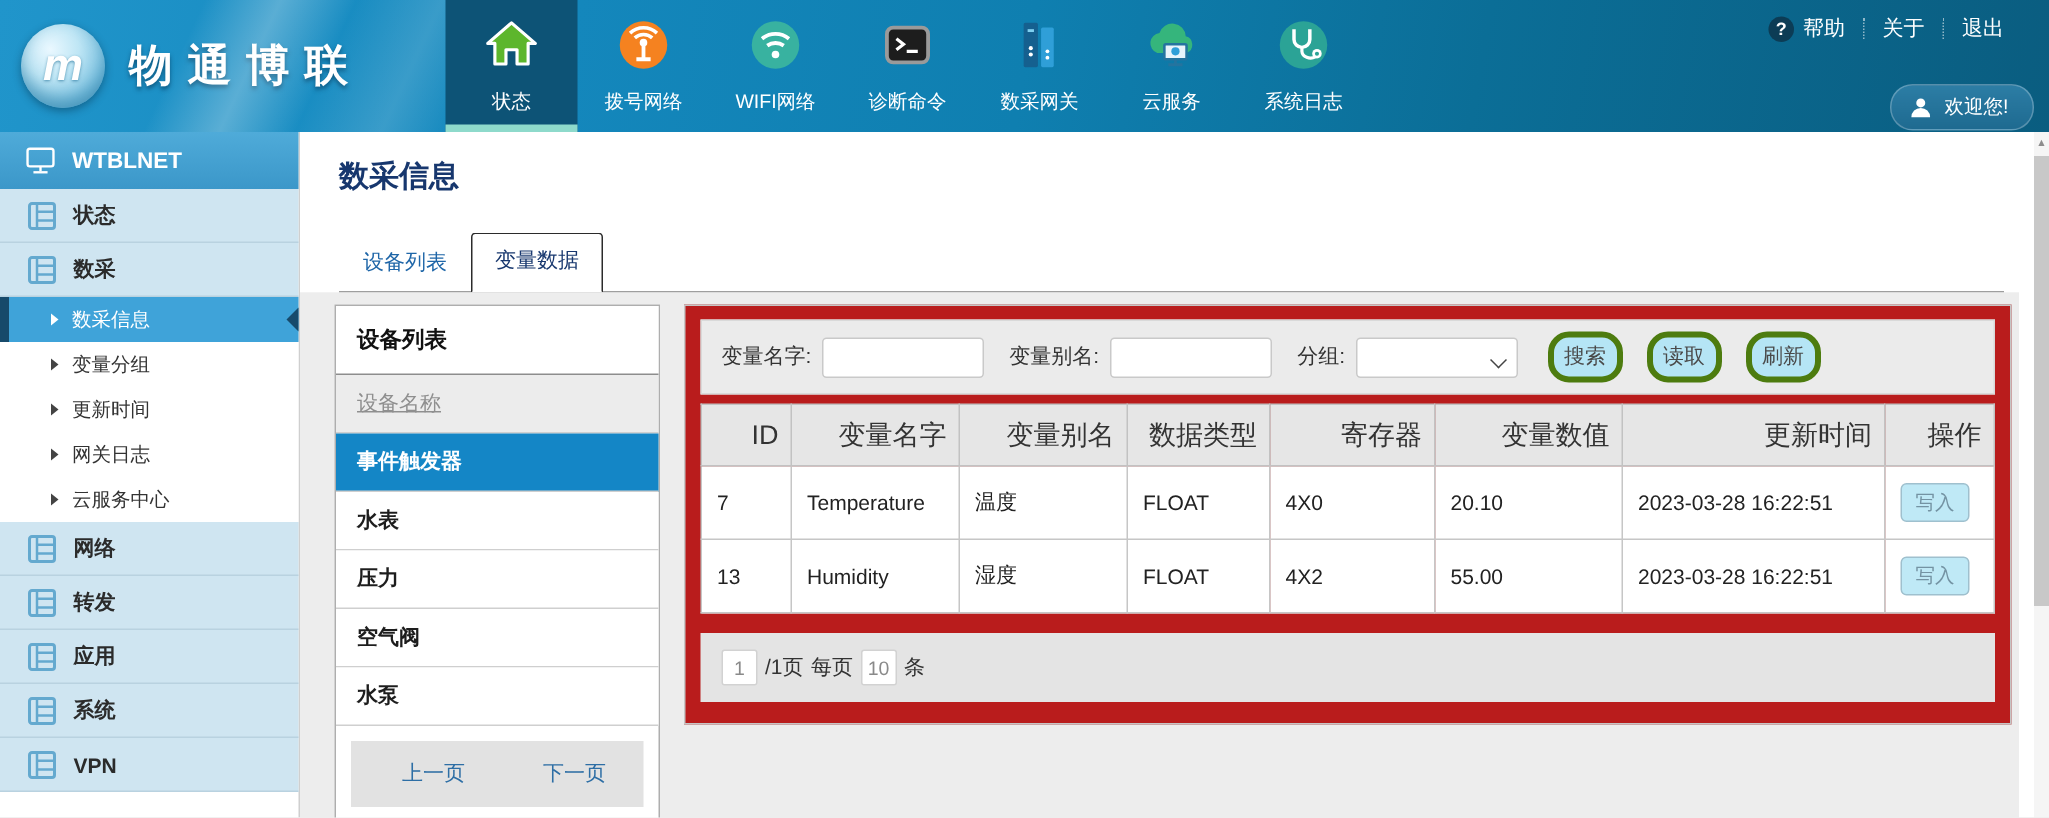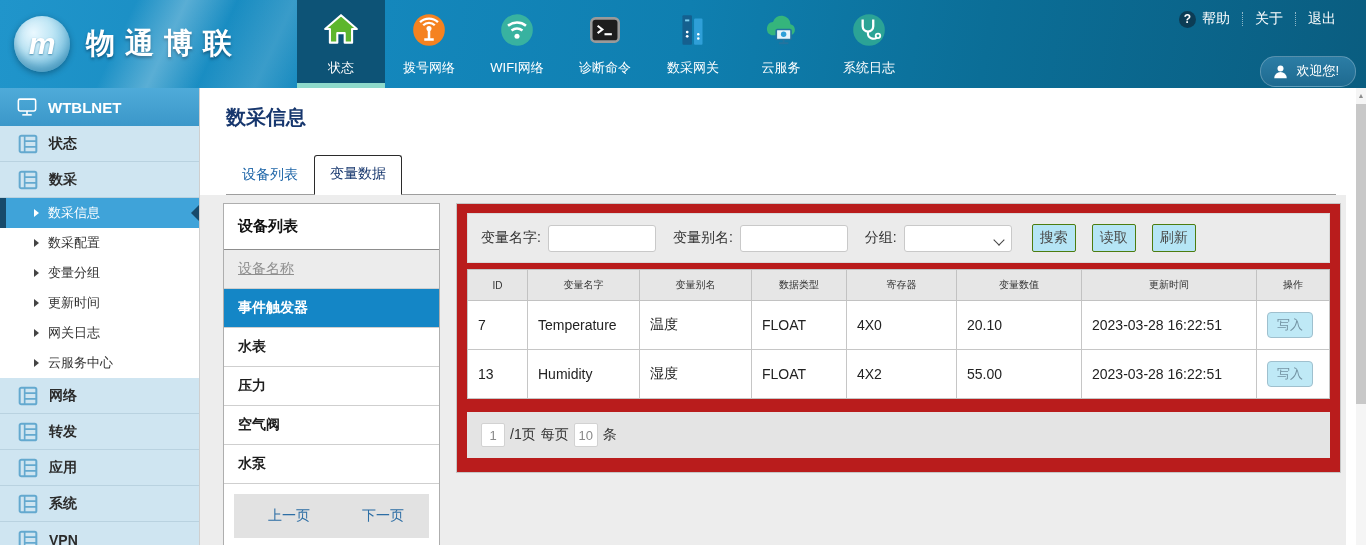--- a/index.html
+++ b/index.html
@@ -78,26 +78,26 @@
   
   .data-panel { width:885px; flex:none; margin-left:16px; background:#b91c1c; border:1px solid #c6c6c6; padding:9px 10px 14px 10px; }
   .search-bar { background:#ebebeb; border:1px solid #d9d9d9; height:50px; display:flex; align-items:center; padding:0 13px; }
   .search-bar label { font-size:14px; color:#333; white-space:nowrap; }
   .search-bar input[type=text] { width:108px; height:27px; border:1px solid #c9c9c9; border-radius:3px; background:#fff;
     margin:0 17px 0 7px; padding:0 6px; font-size:13px; }
   .fake-select { width:108px; height:27px; border:1px solid #c9c9c9; border-radius:3px; background:#fff;
     margin:0 20px 0 7px; position:relative; cursor:pointer; }
   .fake-select::after { content:""; position:absolute; right:8px; top:10px; border-left:1.5px solid #444; border-bottom:1.5px solid #444;
     width:7px; height:7px; transform:rotate(-45deg); }
-  .sbtn { background:#b5e5f5; border:1px solid #4d7c0f; border-radius:2px; color:#4a4a4a; font-size:14px;
+  .sbtn { background:#b5e5f5; border:4px solid #4d7c0f; border-radius:14px; color:#4a4a4a; font-size:14px;
     padding:4px 7px; margin-right:16px; cursor:pointer; }
 
   table.vars { width:100%; border-collapse:collapse; margin-top:6px; }
-  table.vars th { background:#e6e6e6; border:1px solid #c2c2c2; font-size:10px; font-weight:normal; color:#333;
-    text-align:center; padding:8px 8px; }
+  table.vars th { background:#e6e6e6; border:1px solid #c2c2c2; font-size:18px; font-weight:normal; color:#333;
+    text-align:right; padding:8px 8px; }
   table.vars td { border:1px solid #c6c6c6; font-size:14px; color:#222; padding:11px 10px; background:#fff; }
   .write-btn { background:#bfe9f6; border:1px solid #9fc0ce; border-radius:4px; color:#7493a3; font-size:13px;
     padding:3px 9px; cursor:pointer; }
 
   .table-pager { margin-top:13px; background:#e4e4e4; padding:11px 14px; font-size:14px; color:#333; display:flex; align-items:center; gap:5px; }
   .table-pager input { width:24px; height:24px; border:1px solid #d2d2d2; background:#fff; text-align:center;
     color:#8a8a8a; font-size:13px; border-radius:2px; }
 
   
   .white-gutter { position:absolute; right:10px; top:0; bottom:0; width:10px; background:#fff; }
@@ -251,24 +251,20 @@
           <rect x="2" y="2" width="20" height="20" rx="2" fill="none" stroke="#64a9cf" stroke-width="2.4"></rect>
           <path d="M8 2v20" stroke="#64a9cf" stroke-width="2"></path>
           <path d="M8 8.5h14M8 15.5h14" stroke="#64a9cf" stroke-width="2"></path>
         </svg>
       <span>数采</span>
     </div>
 
     <div class="side-sub selected">
       <span class="tri"></span>
       <span>数采信息</span>
-    </div>
-    <div class="side-sub">
-      <span class="tri"></span>
-      <span>数采配置</span>
     </div>
     <div class="side-sub">
       <span class="tri"></span>
       <span>变量分组</span>
     </div>
     <div class="side-sub">
       <span class="tri"></span>
       <span>更新时间</span>
     </div>
     <div class="side-sub">

